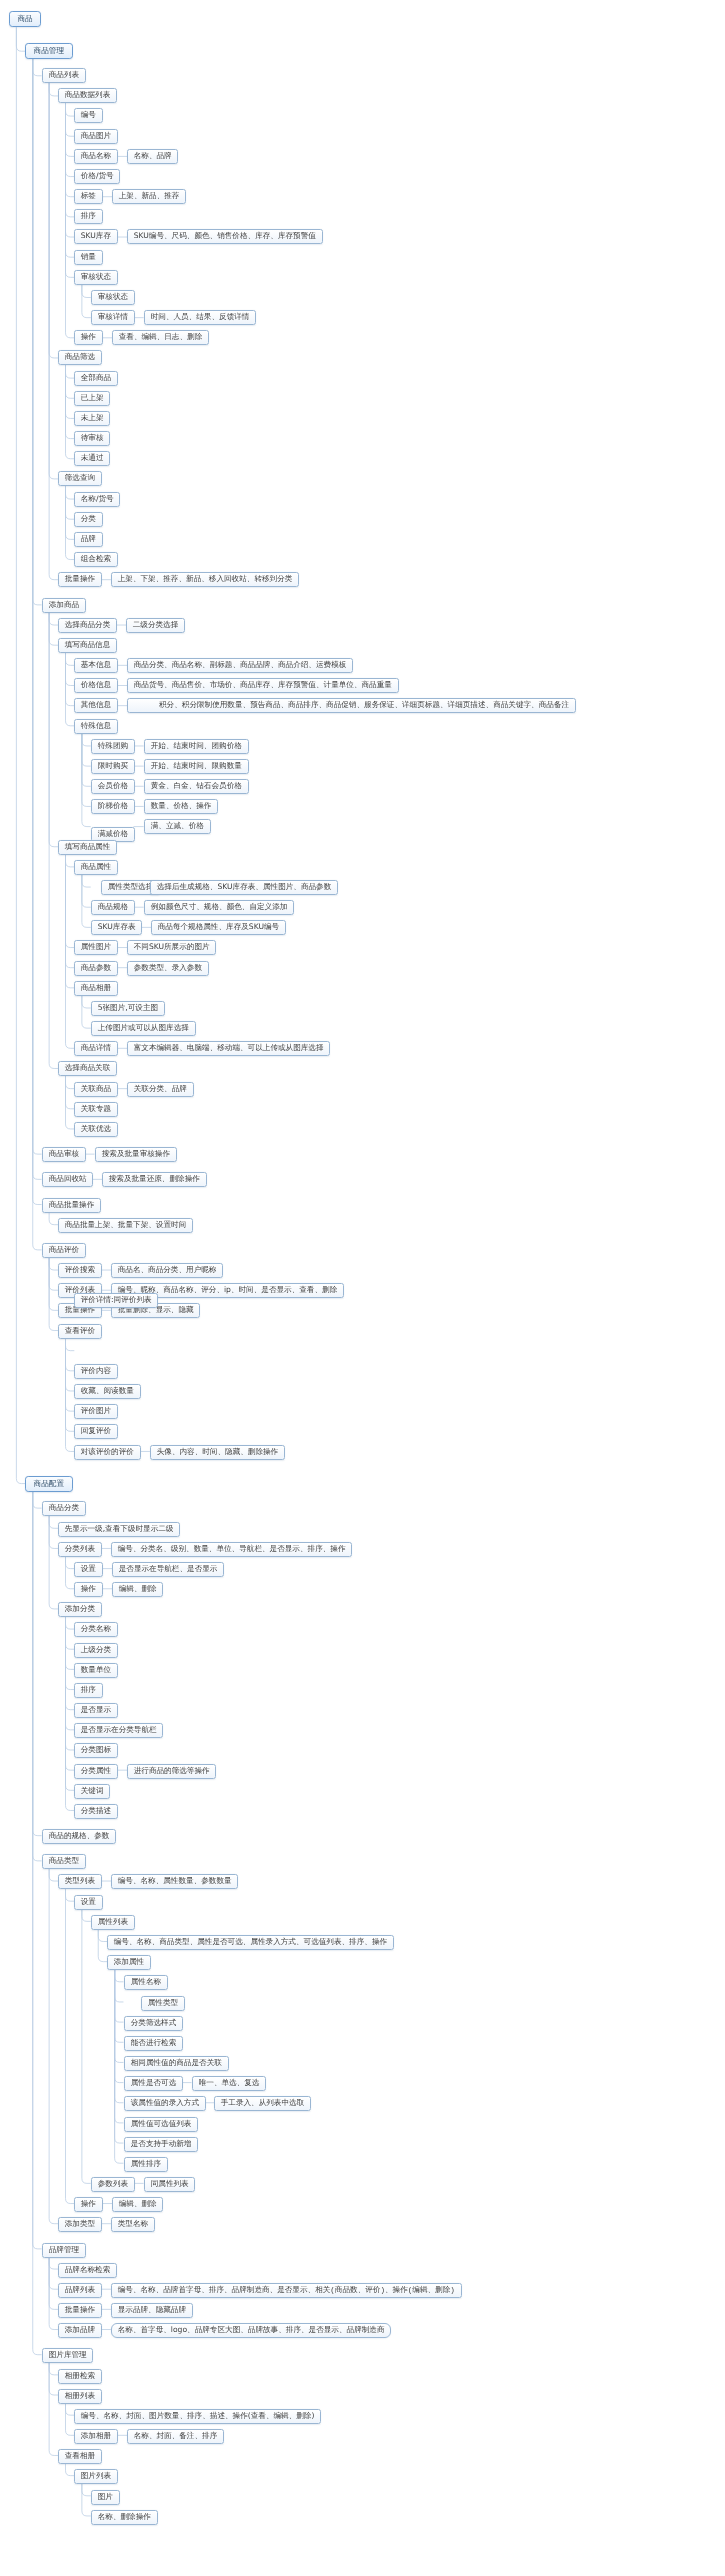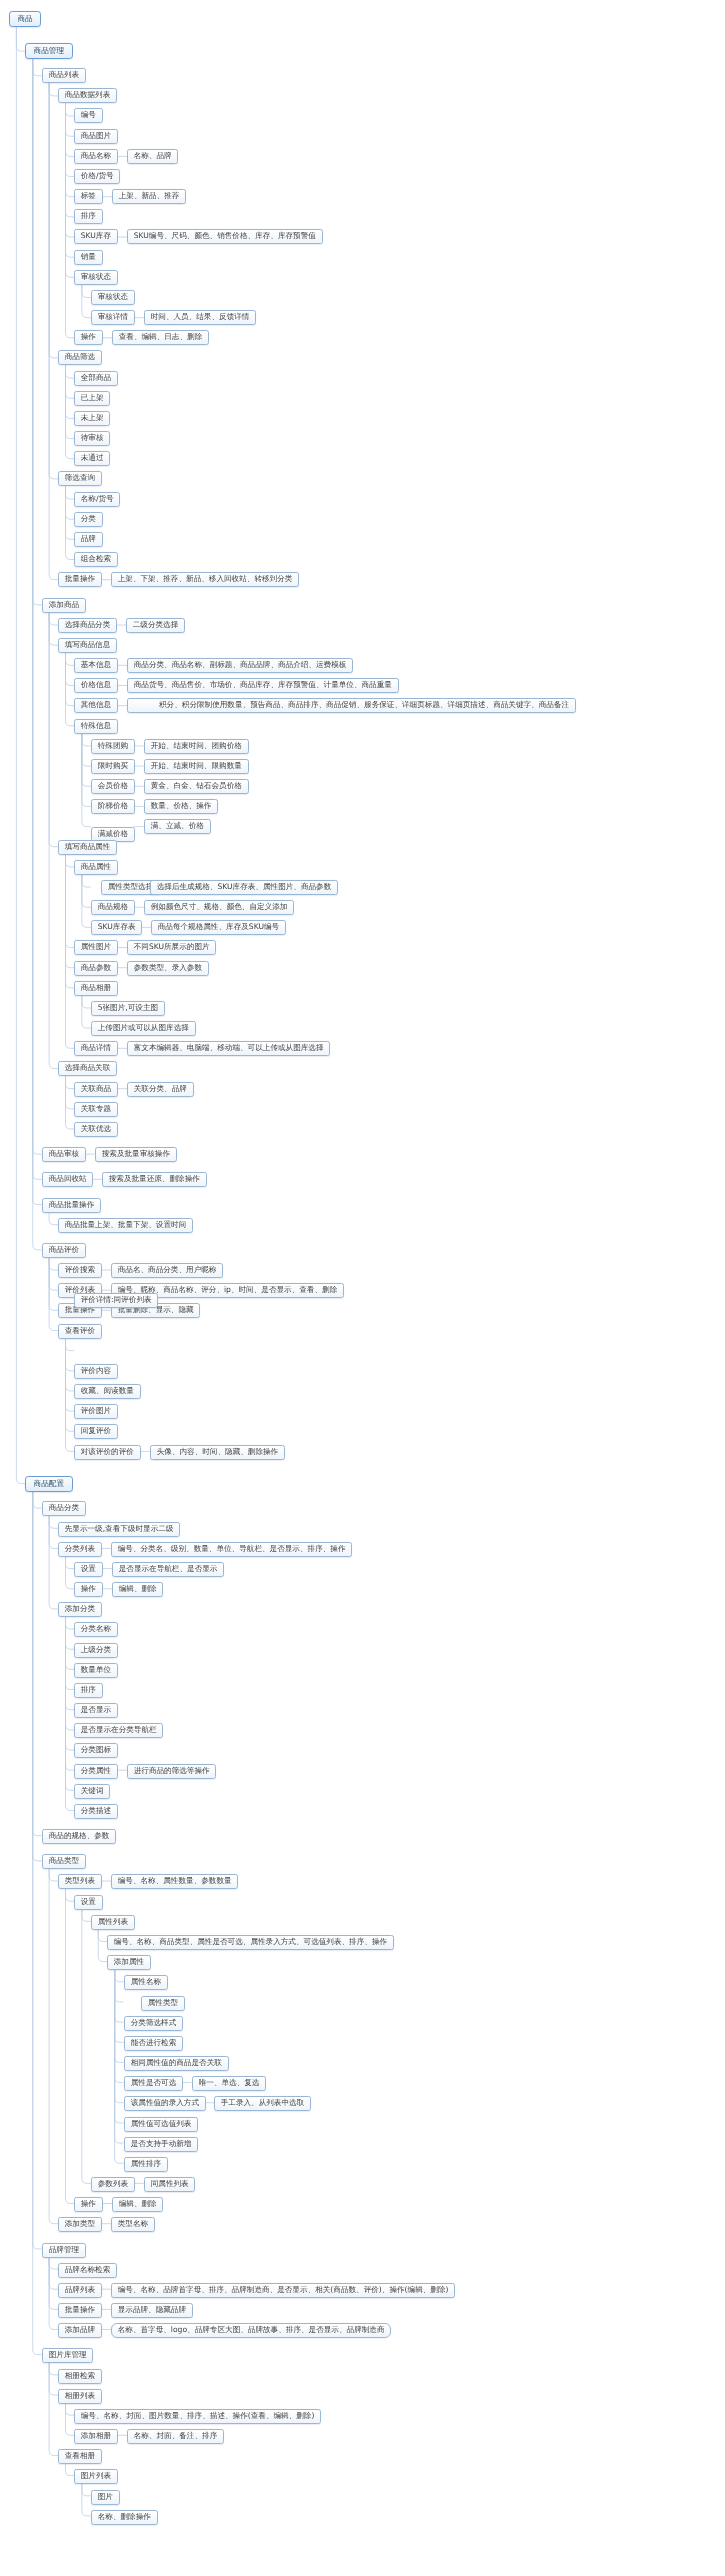--- a/index.html
+++ b/index.html
@@ -333,21 +333,21 @@
     <div class="node" style="left: 124px; top: 2157px;">属性排序</div>
     <div class="node" style="left: 91px; top: 2177px;">参数列表</div>
     <div class="node" style="left: 144px; top: 2177px;">同属性列表</div>
     <div class="node" style="left: 74px; top: 2197px;">操作</div>
     <div class="node" style="left: 112px; top: 2197px;">编辑、删除</div>
     <div class="node" style="left: 58px; top: 2217px;">添加类型</div>
     <div class="node" style="left: 111px; top: 2217px;">类型名称</div>
     <div class="node" style="left: 42px; top: 2243px;">品牌管理</div>
     <div class="node" style="left: 58px; top: 2263px;">品牌名称检索</div>
     <div class="node" style="left: 58px; top: 2283px;">品牌列表</div>
-    <div class="node" style="left: 111px; top: 2283px;">编号、名称、品牌首字母、排序、品牌制造商、是否显示、相关(商品数、评价)、操作(编辑、删除)</div>
+    <div class="node" style="left: 111px; top: 2283px; font-family: Liberation Mono, monospace;">编号、名称、品牌首字母、排序、品牌制造商、是否显示、相关(商品数、评价)、操作(编辑、删除)</div>
     <div class="node" style="left: 58px; top: 2303px;">批量操作</div>
     <div class="node" style="left: 111px; top: 2303px;">显示品牌、隐藏品牌</div>
     <div class="node" style="left: 58px; top: 2323px;">添加品牌</div>
     <div class="node" style="left: 111px; top: 2323px; border-radius: 6px;">名称、首字母、logo、品牌专区大图、品牌故事、排序、是否显示、品牌制造商</div>
     <div class="node" style="left: 42px; top: 2348px;">图片库管理</div>
     <div class="node" style="left: 58px; top: 2369px;">相册检索</div>
     <div class="node" style="left: 58px; top: 2389px;">相册列表</div>
     <div class="node" style="left: 74px; top: 2409px;">编号、名称、封面、图片数量、排序、描述、操作(查看、编辑、删除)</div>
     <div class="node" style="left: 74px; top: 2429px;">添加相册</div>
     <div class="node" style="left: 127px; top: 2429px;">名称、封面、备注、排序</div>

